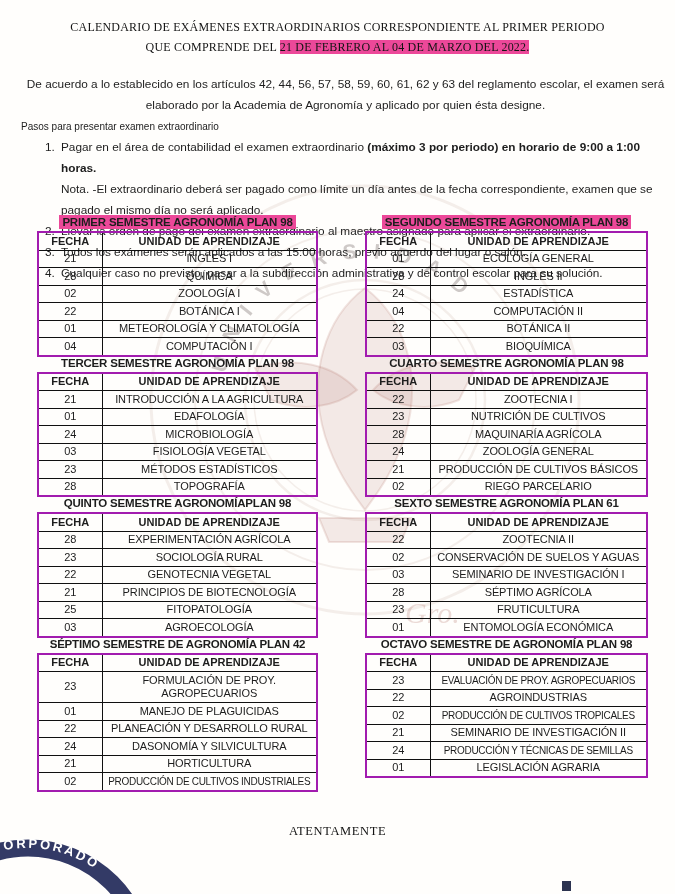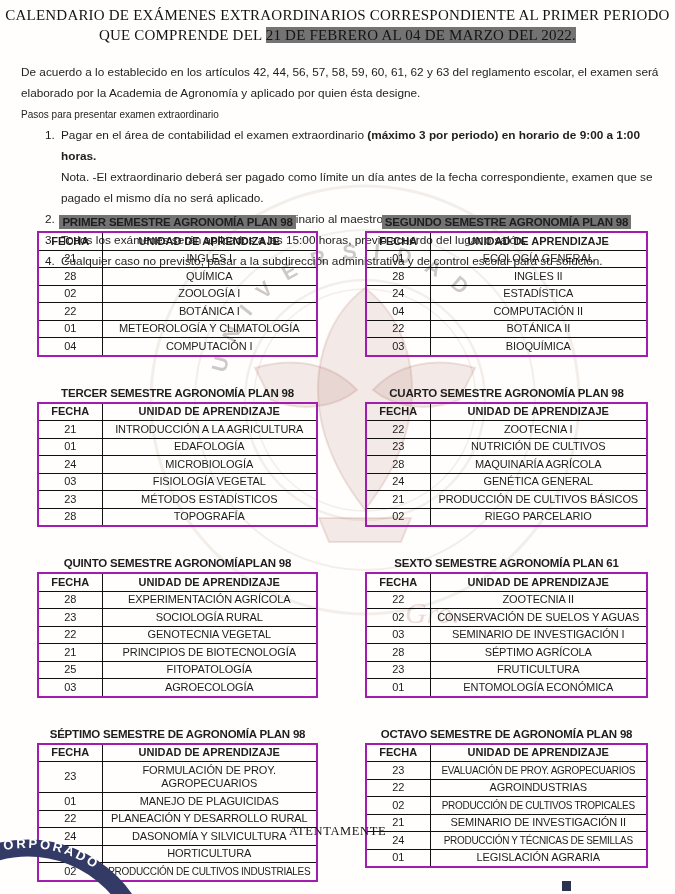--- a/index.html
+++ b/index.html
@@ -7,42 +7,42 @@
     width:675px;height:894px;overflow:hidden;background:#fffefc;
     font-family:"Liberation Sans",sans-serif;color:#1d1d1d;
   }
   .page{position:relative;width:675px;height:894px;}
 
   
   .watermark{position:absolute;left:105px;top:118px;pointer-events:none;}
 
   
   .doc-title{
-    position:relative;padding-top:6px;text-align:center;
-    font-family:"Liberation Serif",serif;font-size:15px;line-height:19.5px;
+    position:relative;padding-top:18px;text-align:center;
+    font-family:"Liberation Serif",serif;font-size:12px;line-height:19.5px;
     color:#141414;letter-spacing:.2px;
   }
-  .hl{background:#737373;}
+  .hl{background:#ec4899;}
 
   
-  .intro{position:relative;margin:17px 5px 0 21px;font-size:11.8px;line-height:21px;}
+  .intro{position:relative;margin:17px 5px 0 21px;font-size:11.8px;line-height:21px;text-align:center;}
   .steps-heading{position:relative;margin:0 5px 0 21px;font-size:10px;line-height:21px;}
   .steps{position:relative;margin:0 4px 0 45px;font-size:11.8px;line-height:21px;}
   .step{display:flex;}
   .step .num{width:16px;flex:0 0 16px;}
   .step .stext{flex:1;}
   .step p{margin:0;}
   b{font-weight:bold;}
 
   
   .tables-grid{
     position:absolute;left:37px;top:216px;width:611px;
     display:grid;grid-template-columns:281px 283px;column-gap:47px;
   }
-  .tblock{margin-bottom:30px;}
+  .tblock{}
   .tcap{text-align:center;font-weight:bold;font-size:11.5px;line-height:13px;
         letter-spacing:-.2px;margin-bottom:2px;white-space:nowrap;}
   .tcap .hl{padding:1px 3px;}
   table{border-collapse:collapse;width:100%;table-layout:fixed;border:2px solid #a21caf;}
   th,td{border:1px solid #101010;text-align:center;vertical-align:middle;
         font-size:11px;line-height:13.5px;padding:1.5px 2px;letter-spacing:-.1px;
         overflow:hidden;white-space:pre-line;}
   th{font-weight:bold;letter-spacing:0;}
   col.c-fecha{width:64px;}
   td.tight{font-size:10px;letter-spacing:-.3px;}
@@ -266,21 +266,21 @@
             <tr>
               <td>23</td>
               <td>NUTRICIÓN DE CULTIVOS</td>
             </tr>
             <tr>
               <td>28</td>
               <td>MAQUINARÍA AGRÍCOLA</td>
             </tr>
             <tr>
               <td>24</td>
-              <td>GENÉTICA GENERAL</td>
+              <td>ZOOLOGÍA GENERAL</td>
             </tr>
             <tr>
               <td>21</td>
               <td>PRODUCCIÓN DE CULTIVOS BÁSICOS</td>
             </tr>
             <tr>
               <td>02</td>
               <td>RIEGO PARCELARIO</td>
             </tr>
           </tbody>
@@ -365,21 +365,21 @@
             </tr>
             <tr>
               <td>01</td>
               <td>ENTOMOLOGÍA ECONÓMICA</td>
             </tr>
           </tbody>
       </table>
     </section>
 
     <section class="tblock">
-      <div class="tcap"><span class="tcap-text">SÉPTIMO SEMESTRE DE AGRONOMÍA PLAN 98</span></div>
+      <div class="tcap"><span class="tcap-text">SÉPTIMO SEMESTRE DE AGRONOMÍA PLAN 42</span></div>
       <table>
         <colgroup>
             <col class="c-fecha">
             <col>
           </colgroup>
         <thead>
             <tr>
           <th>FECHA</th>
           <th>UNIDAD DE APRENDIZAJE</th>
         </tr>

